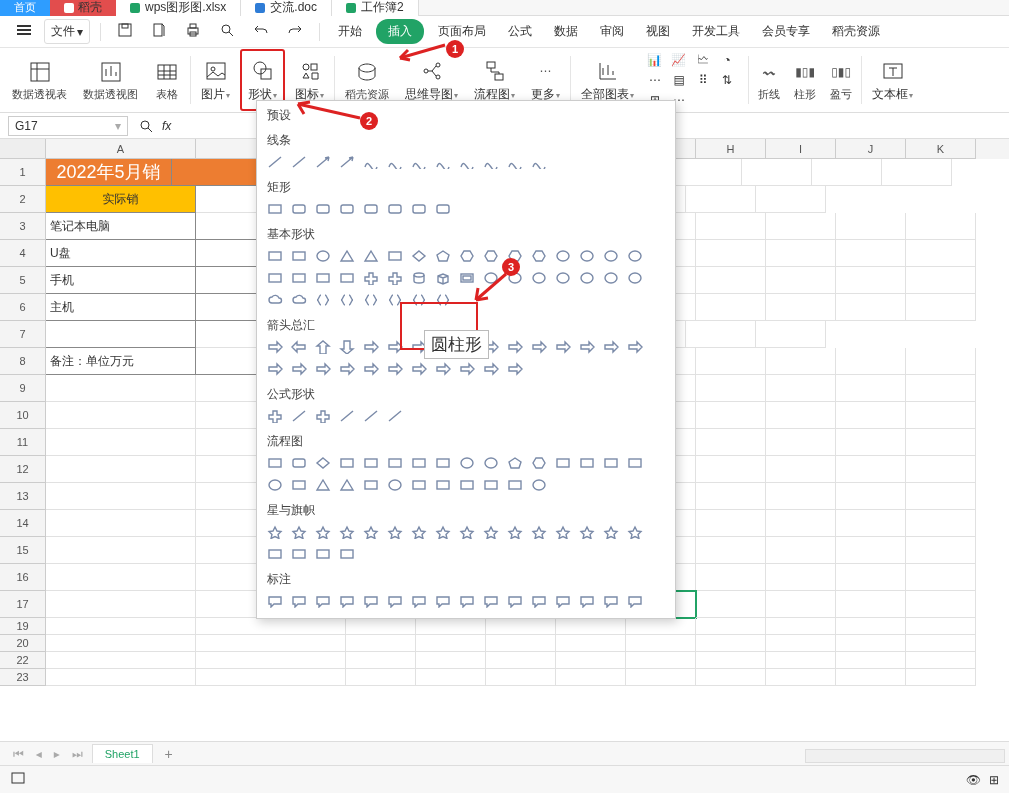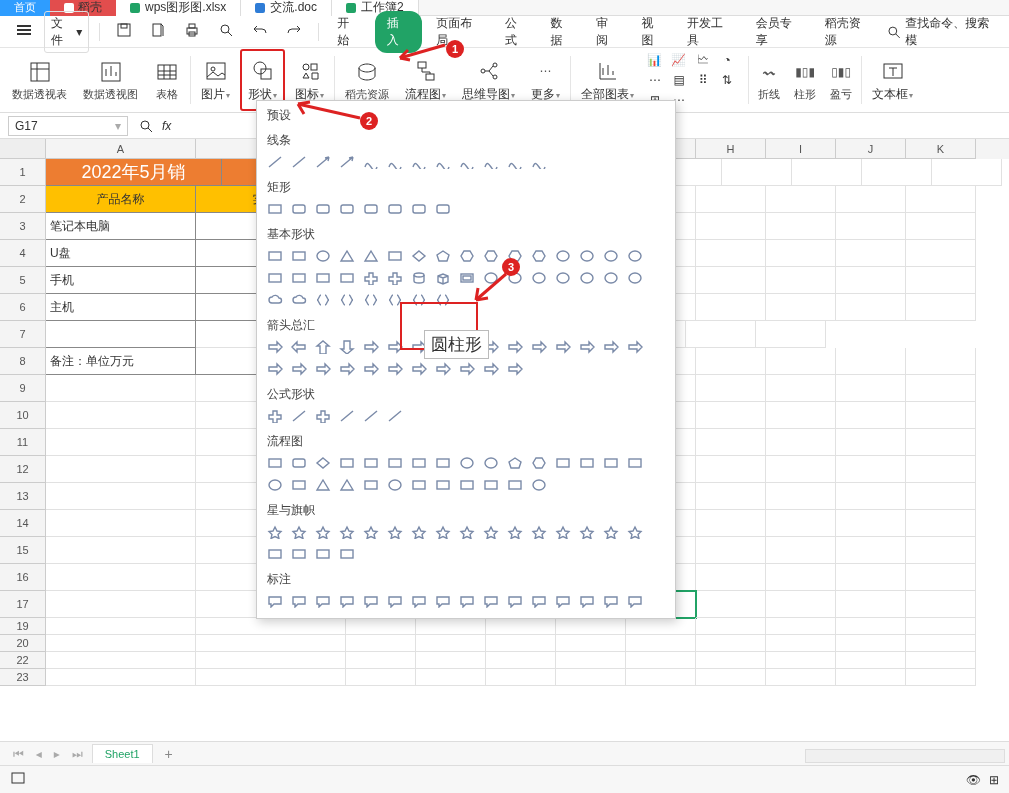--- a/index.html
+++ b/index.html
@@ -118,27 +118,20 @@
   <span class="menu-item">开始</span>
   <span class="menu-item active">插入</span>
   <span class="menu-item">页面布局</span>
   <span class="menu-item">公式</span>
   <span class="menu-item">数据</span>
   <span class="menu-item">审阅</span>
   <span class="menu-item">视图</span>
   <span class="menu-item">开发工具</span>
   <span class="menu-item">会员专享</span>
   <span class="menu-item">稻壳资源</span>
-  <span class="searchbox">
-      <svg class="ico16" viewBox="0 0 16 16" fill="none" stroke="currentColor">
-        <circle cx="7" cy="7" r="4"></circle>
-        <path d="M10 10l4 4"></path>
-      </svg>
-      <span>查找命令、搜索模</span>
-    </span>
 </div>
 
 <div class="ribbon">
   <div class="rgroup">
       <div class="glyph">
         <svg viewBox="0 0 24 24" width="24" height="24" fill="none" stroke="currentColor">
           <rect x="3" y="3" width="18" height="18"></rect>
           <path d="M3 9h18M9 3v18"></path>
         </svg>
       </div>
@@ -198,37 +191,37 @@
         <svg viewBox="0 0 24 24" width="24" height="24" fill="none" stroke="currentColor">
           <path d="M4 8c0-2 4-4 8-4s8 2 8 4v8c0 2-4 4-8 4s-8-2-8-4z"></path>
           <path d="M4 8c0 2 4 4 8 4s8-2 8-4"></path>
         </svg>
       </div>
       <div class="lbl">稻壳资源</div>
     </div>
   <div class="rgroup">
       <div class="glyph">
         <svg viewBox="0 0 24 24" width="24" height="24" fill="none" stroke="currentColor">
-          <rect x="4" y="3" width="8" height="6"></rect>
-          <rect x="12" y="15" width="8" height="6"></rect>
-          <path d="M8 9v4h8v2"></path>
-        </svg>
-      </div>
-      <div class="lbl"><span>流程图</span><span class="dd">▾</span></div>
-    </div>
-  <div class="rgroup">
-      <div class="glyph">
-        <svg viewBox="0 0 24 24" width="24" height="24" fill="none" stroke="currentColor">
           <circle cx="6" cy="12" r="2"></circle>
           <circle cx="18" cy="6" r="2"></circle>
           <circle cx="18" cy="18" r="2"></circle>
           <path d="M8 12h4m0 0l4-5m-4 5l4 5"></path>
         </svg>
       </div>
       <div class="lbl"><span>思维导图</span><span class="dd">▾</span></div>
+    </div>
+  <div class="rgroup">
+      <div class="glyph">
+        <svg viewBox="0 0 24 24" width="24" height="24" fill="none" stroke="currentColor">
+          <rect x="4" y="3" width="8" height="6"></rect>
+          <rect x="12" y="15" width="8" height="6"></rect>
+          <path d="M8 9v4h8v2"></path>
+        </svg>
+      </div>
+      <div class="lbl"><span>流程图</span><span class="dd">▾</span></div>
     </div>
   <div class="rgroup">
       <div class="glyph">⋯</div>
       <div class="lbl"><span>更多</span><span class="dd">▾</span></div>
     </div>
   <div class="rsep"></div>
   <div class="rgroup">
       <div class="glyph">
         <svg viewBox="0 0 24 24" width="24" height="24" fill="none" stroke="currentColor">
           <path d="M4 20V4m0 16h16M7 16V9m5 7V6m5 10v-4"></path>
@@ -298,35 +291,34 @@
       <div class="ch" style="width: 70px;">F</div>
       <div class="ch" style="width: 70px;">G</div>
       <div class="ch" style="width: 70px;">H</div>
       <div class="ch" style="width: 70px;">I</div>
       <div class="ch" style="width: 70px;">J</div>
       <div class="ch" style="width: 70px;">K</div>
     </div>
   <div id="gridbody">
       <div class="grow">
         <div class="rowhead">1</div>
-        <div class="cell titlecell" style="width: 176px; border-right: 1px solid rgb(136, 136, 136); border-bottom: 1px solid rgb(136, 136, 136);">2022年5月销</div>
+        <div class="cell titlecell" style="width: 126px; border-right: 1px solid rgb(136, 136, 136); border-bottom: 1px solid rgb(136, 136, 136);">2022年5月销</div>
         <div class="cell titlecell" style="width: 150px; border-right: 1px solid rgb(136, 136, 136); border-bottom: 1px solid rgb(136, 136, 136);"></div>
         <div class="cell" style="width: 70px;"></div>
         <div class="cell" style="width: 70px;"></div>
         <div class="cell" style="width: 70px;"></div>
         <div class="cell" style="width: 70px;"></div>
         <div class="cell" style="width: 70px;"></div>
         <div class="cell" style="width: 70px;"></div>
         <div class="cell" style="width: 70px;"></div>
         <div class="cell" style="width: 70px;"></div>
         <div class="cell" style="width: 70px;"></div>
       </div>
       <div class="grow">
         <div class="rowhead">2</div>
-        <div class="cell headcell" style="width: 150px; border-right: 1px solid rgb(136, 136, 136); border-bottom: 1px solid rgb(136, 136, 136);">产品名称</div>
         <div class="cell headcell" style="width: 150px; border-right: 1px solid rgb(136, 136, 136); border-bottom: 1px solid rgb(136, 136, 136);">实际销</div>
         <div class="cell" style="width: 70px;"></div>
         <div class="cell" style="width: 70px;"></div>
         <div class="cell" style="width: 70px;"></div>
         <div class="cell" style="width: 70px;"></div>
         <div class="cell" style="width: 70px;"></div>
         <div class="cell" style="width: 70px;"></div>
         <div class="cell" style="width: 70px;"></div>
         <div class="cell" style="width: 70px;"></div>
         <div class="cell" style="width: 70px;"></div>

